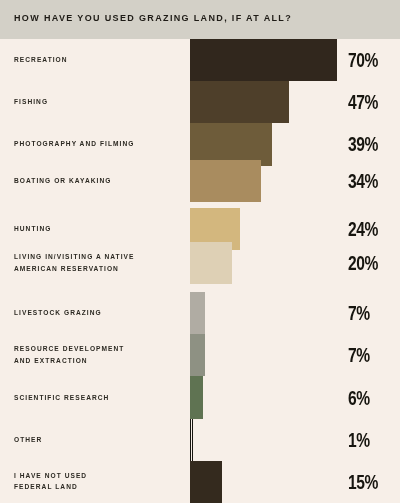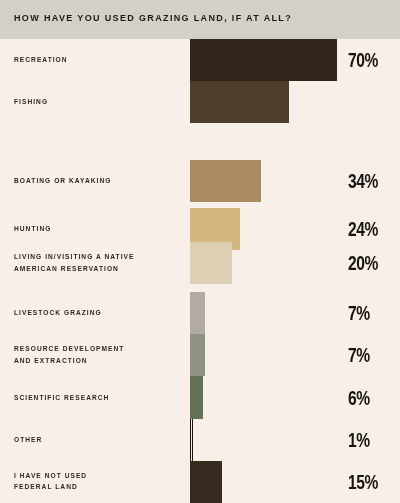--- a/index.html
+++ b/index.html
@@ -116,20 +116,28 @@
         <div class="bar-track">
           <div class="bar" style="width: 147px; background: rgb(49, 39, 29);"></div>
         </div>
         <div class="row-value"><span class="row-value-inner">70%</span></div>
       </div>
       <div class="row" style="top: 42.1818px; height: 42.1818px;">
         <div class="row-label"><span>FISHING</span></div>
         <div class="bar-track">
           <div class="bar" style="width: 98.7px; background: rgb(78, 63, 42);"></div>
         </div>
+        <div class="row-value"><span class="row-value-inner">47%</span></div>
+      </div>
+      <div class="row" style="top: 84.3636px; height: 42.1818px;">
+        <div class="row-label"><span>PHOTOGRAPHY AND FILMING</span></div>
+        <div class="bar-track">
+          <div class="bar" style="width: 81.9px; background: rgb(110, 92, 58);"></div>
+        </div>
+        <div class="row-value"><span class="row-value-inner">39%</span></div>
       </div>
       <div class="row" style="top: 121px; height: 42.1818px;">
         <div class="row-label"><span>BOATING OR KAYAKING</span></div>
         <div class="bar-track">
           <div class="bar" style="width: 71.4px; background: rgb(169, 140, 95);"></div>
         </div>
         <div class="row-value"><span class="row-value-inner">34%</span></div>
       </div>
       <div class="row" style="top: 168.727px; height: 42.1818px;">
         <div class="row-label"><span>HUNTING</span></div>

